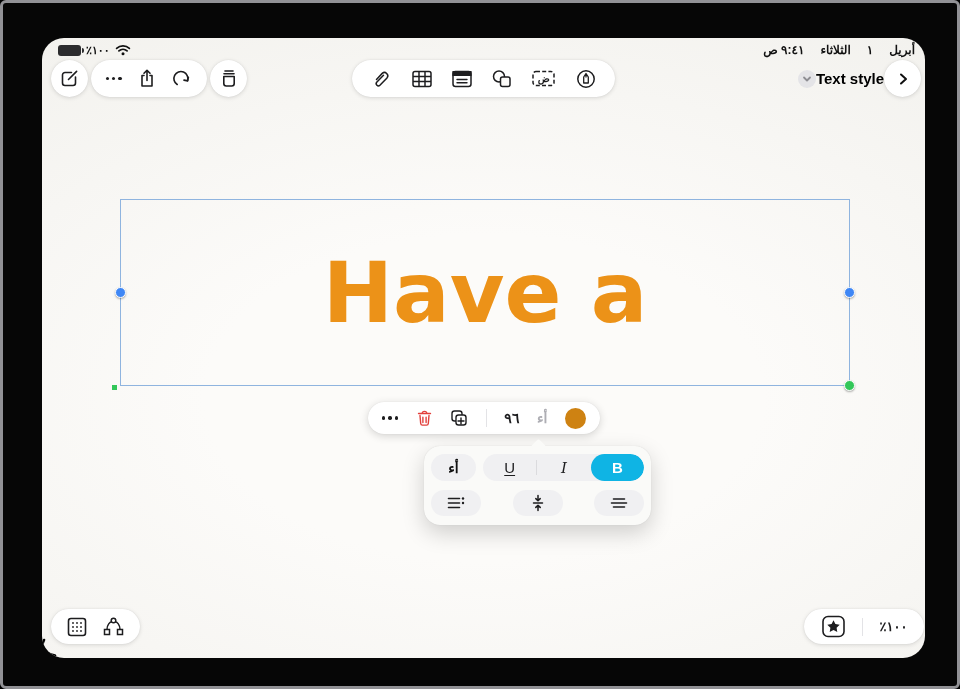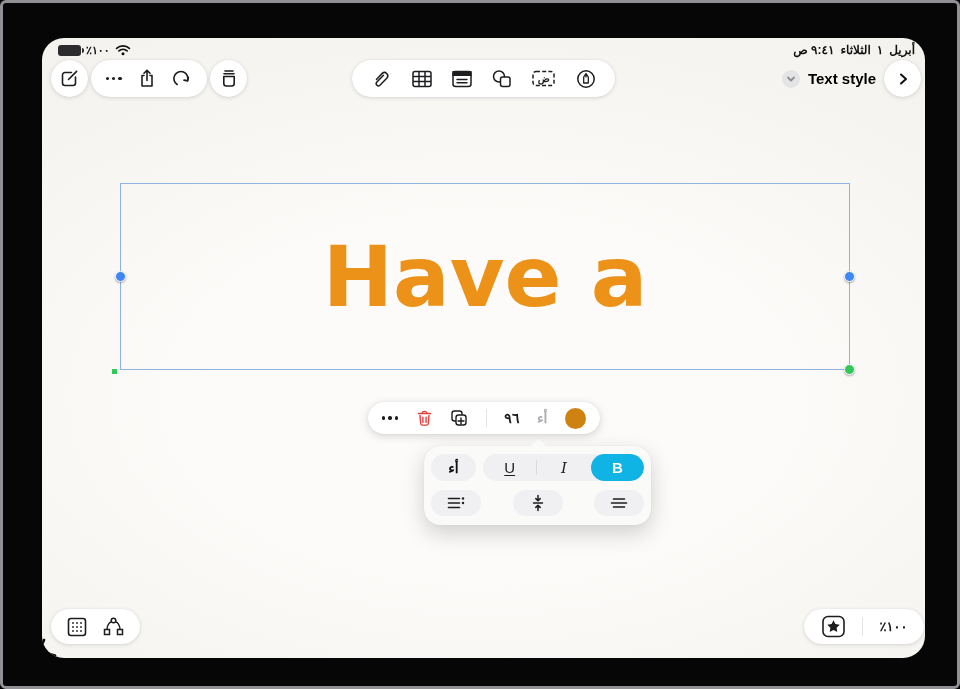--- a/index.html
+++ b/index.html
@@ -5,43 +5,43 @@
   html,body{margin:0;padding:0;background:#000;}
   body{width:960px;height:689px;position:relative;font-family:"Liberation Sans",sans-serif;
        -webkit-font-smoothing:antialiased;}
   .device{position:absolute;inset:0;background:#060606;border-radius:6px;
           border:3px solid #919195;box-sizing:border-box;}
   .screen{position:absolute;left:39px;top:35px;width:883px;height:620px;border-radius:22px;
           overflow:hidden;
           background:radial-gradient(90% 75% at 50% 58%, #FCFBF9 35%, #F2F1ED 100%);}
   
   .status-left{position:absolute;left:16px;top:4px;height:16px;display:flex;align-items:center;gap:5px;}
-  .status-right{position:absolute;right:10px;top:5px;display:flex;direction:ltr;align-items:center;gap:6px;
+  .status-right{position:absolute;right:10px;top:5px;display:flex;direction:ltr;align-items:center;gap:16px;
                 font-size:12px;font-weight:700;color:#111;}
   .battery{width:23px;height:11px;border-radius:3px;background:#2c2c2e;position:relative;}
   .battery:after{content:"";position:absolute;right:-3px;top:3px;width:2px;height:5px;background:#2c2c2e;
                  border-radius:0 2px 2px 0;}
   .stat-txt{font-size:11px;font-weight:600;color:#111;direction:ltr;}
   
   .pill{background:#fff;border-radius:19px;box-shadow:0 1px 4px rgba(0,0,0,.13),0 0 1px rgba(0,0,0,.12);
         display:flex;align-items:center;position:absolute;}
   .circle-btn{position:absolute;width:37px;height:37px;border-radius:50%;background:#fff;
         box-shadow:0 1px 4px rgba(0,0,0,.13),0 0 1px rgba(0,0,0,.12);
         display:flex;align-items:center;justify-content:center;}
   .ico{display:block;}
   .dots{display:flex;gap:3px;}
   .dots i{width:3.4px;height:3.4px;border-radius:50%;background:#1d1d1f;display:block;}
   .toolbar-left-pill{left:49px;top:22px;width:116px;height:37px;justify-content:space-evenly;}
   .toolbar-center-pill{left:310px;top:22px;width:263px;height:37px;justify-content:space-evenly;}
-  .textstyle-group{position:absolute;right:4px;top:22px;height:37px;display:flex;align-items:center;gap:8px;}
+  .textstyle-group{position:absolute;right:4px;top:22px;height:37px;display:flex;align-items:center;}
   .mini-disc{width:18px;height:18px;border-radius:50%;background:#E4E4E7;display:flex;align-items:center;
              justify-content:center;}
   .textstyle-label{font-size:15px;font-weight:700;color:#000;}
   
-  .sel-box{position:absolute;left:78px;top:145px;width:730px;height:187px;
+  .sel-box{position:absolute;left:78px;top:161px;width:730px;height:187px;
            border:1.5px solid #8FB4DF;box-sizing:border-box;padding-left:12px;}
   .big-text{position:absolute;inset:0;display:flex;flex-direction:column;align-items:center;
             justify-content:center;font-family:"DejaVu Sans",sans-serif;font-weight:800;
             font-size:84px;line-height:92px;letter-spacing:0px;white-space:nowrap;}
   .handle{position:absolute;width:9px;height:9px;border-radius:50%;border:1.5px solid #fff;
           box-shadow:0 1px 2px rgba(0,0,0,.3);box-sizing:content-box;}
   .h-blue{background:#3F87F5;}
   .h-green{background:#33C759;}
   .h-left{left:-6px;top:50%;margin-top:-6px;}
   .h-right{right:-6px;top:50%;margin-top:-6px;}

